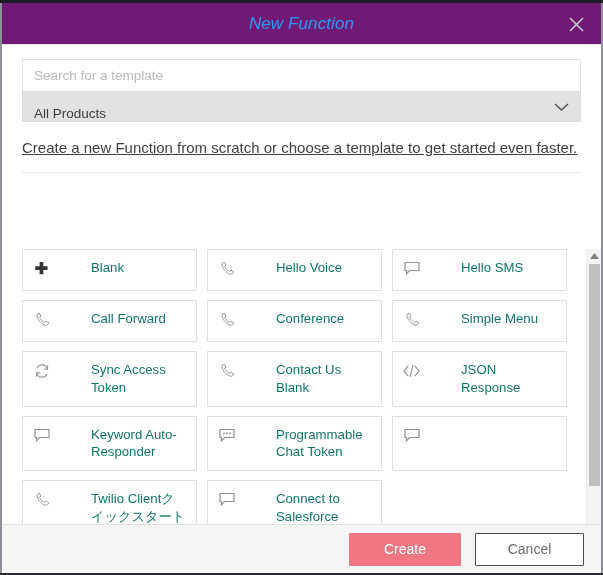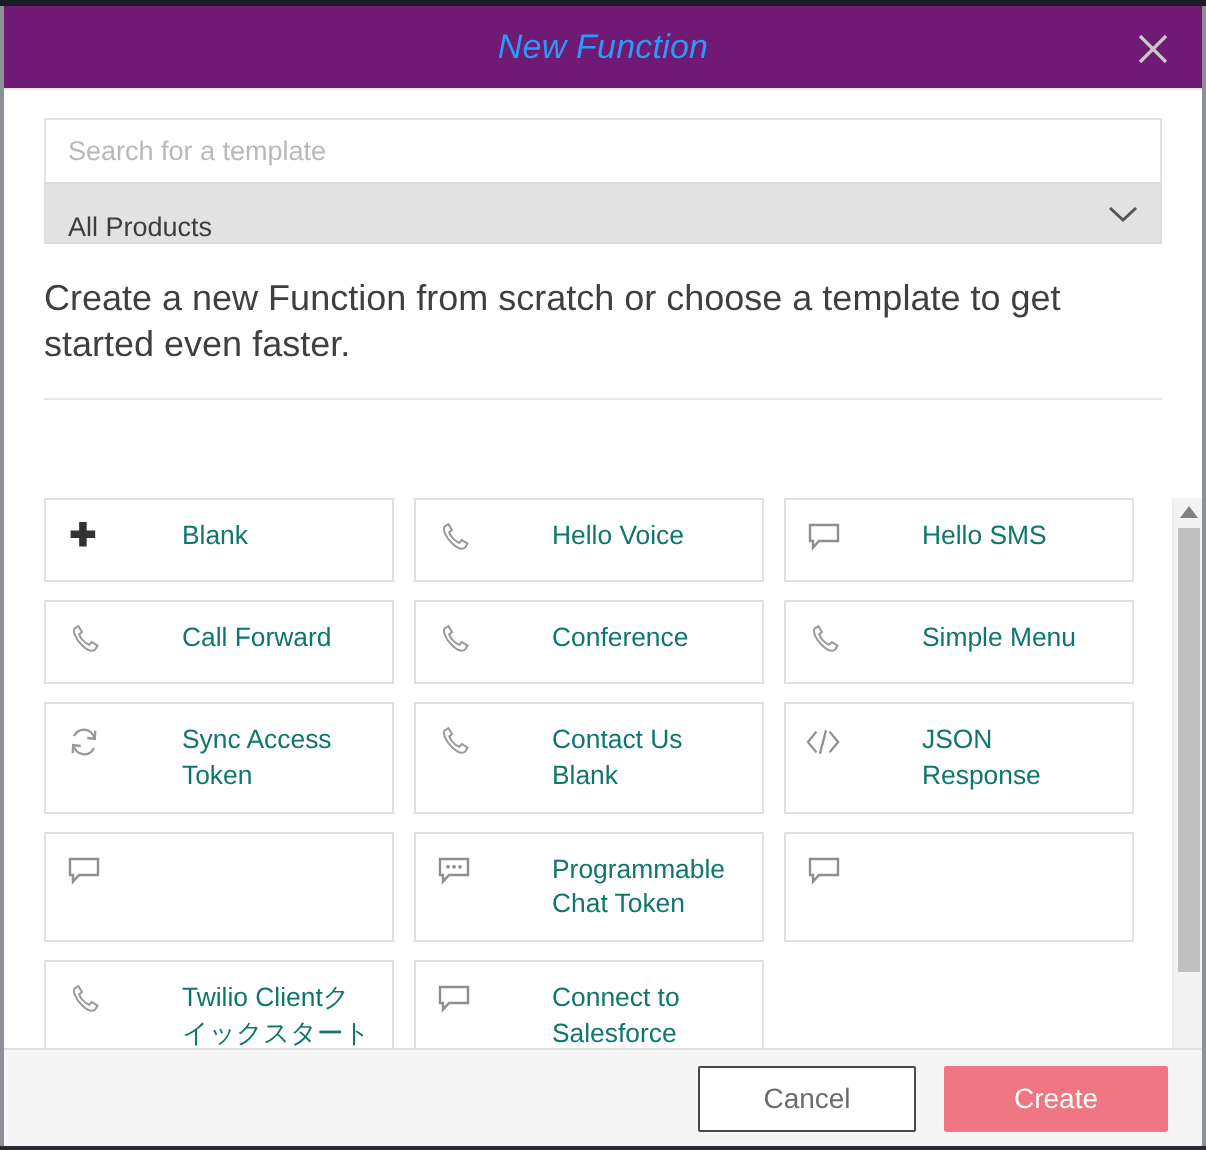--- a/index.html
+++ b/index.html
@@ -110,23 +110,24 @@
   }
   .filter-label { font-size: 13.5px; color: #3d3d3d; }
   .filter-chev {
     position: absolute; right: 11px; top: 50%;
     transform: translateY(-50%);
     display: flex;
   }
 
   .desc {
     margin: 16px 20px 0 20px;
-    font-size: 18px;
+    font-size: 15px;
     color: #3f3f3f;
     line-height: 1.3;
+    text-decoration: underline;
   }
   .desc-rule {
     margin: 14px 20px 0 20px;
     height: 1px;
     background: #e8e8e8;
   }
 
   
   .grid-area {
     position: absolute;
@@ -341,20 +342,21 @@
                 </svg>
               </span>
               <span class="tpl-label">JSON Response</span>
             </div>
             <div class="tpl-card">
               <span class="tpl-icon">
                 <svg width="16" height="15" viewBox="0 0 16 15">
                   <path d="M1 1.5 H15 V9.5 H5.5 L2.5 12.8 V9.5 H1 Z" fill="none" stroke="#8f8f8f" stroke-width="1.2"></path>
                 </svg>
               </span>
+              <span class="tpl-label">Keyword Auto-Responder</span>
             </div>
             <div class="tpl-card">
               <span class="tpl-icon">
                 <svg width="16" height="15" viewBox="0 0 16 15">
                   <path d="M1 1.5 H15 V9.5 H5.5 L2.5 12.8 V9.5 H1 Z" fill="none" stroke="#8f8f8f" stroke-width="1.2"></path>
                   <circle cx="5" cy="5.4" r="0.95" fill="#8f8f8f"></circle>
                   <circle cx="8" cy="5.4" r="0.95" fill="#8f8f8f"></circle>
                   <circle cx="11" cy="5.4" r="0.95" fill="#8f8f8f"></circle>
                 </svg>
               </span>
@@ -392,18 +394,18 @@
               <polygon points="4.5,0 9,6 0,6" fill="#808080"></polygon>
             </svg>
         </div>
         <div class="sb-thumb"></div>
 
       </div>
 
     </div>
 
     <div class="modal-footer">
+      <button class="btn btn-create">Create</button>
       <button class="btn btn-cancel">Cancel</button>
-      <button class="btn btn-create">Create</button>
     </div>
 
   </div>
 </div>
 
 </body></html>

